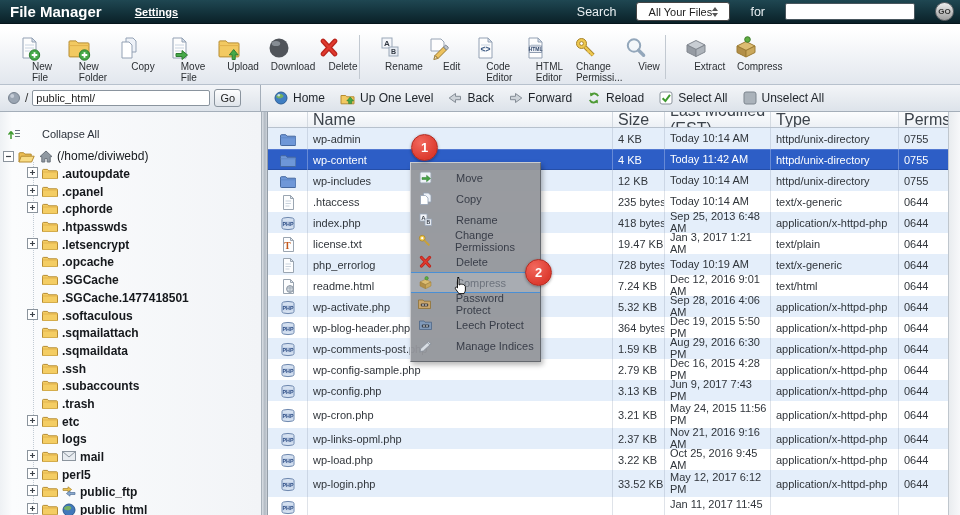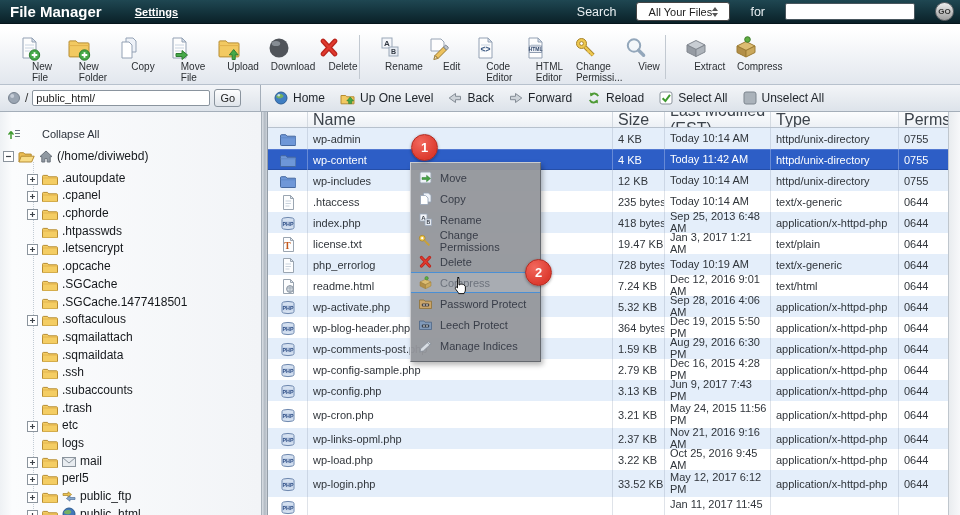--- a/index.html
+++ b/index.html
@@ -45,21 +45,21 @@
   .nv-item .ic{ display:flex; }
 
   
   .content{ position:absolute; left:0; top:112px; width:960px; height:403px; display:flex; }
   .sidebar{ width:261px; height:403px; overflow:hidden; position:relative;
             background:linear-gradient(90deg,#eef1f4 0px,#fbfcfd 12px,#f2f4f7 100%); }
   .tree-guide{ position:absolute; left:33px; top:50px; bottom:0; border-left:1px dotted #c2cbd4; }
   .collapse-row{ display:flex; align-items:flex-end; gap:21px; margin:12px 0 7px 7px; height:16px; font-size:11px; color:#2b313a; cursor:pointer; position:relative; z-index:2;}
   .root-row{ display:flex; align-items:center; gap:4px; margin-left:3px; height:18px; font-size:12px; color:#15181c; cursor:pointer; position:relative; z-index:2;}
   .tree-items{ margin-top:2px; position:relative; z-index:2; }
-  .tr-row{ display:flex; align-items:flex-end; gap:4px; height:17.7px; margin-left:27px; font-size:12px; color:#15181c; cursor:pointer; white-space:nowrap; }
+  .tr-row{ display:flex; align-items:flex-start; gap:4px; height:17.7px; margin-left:27px; font-size:12px; color:#15181c; cursor:pointer; white-space:nowrap;font-weight:bold; }
   .tr-spacer{ width:11px; height:11px; display:inline-block; }
   .splitter{ width:7px; background:linear-gradient(90deg,#dbe0e6,#b2bac3 55%,#cdd3da);
              border-left:1px solid #a8b1ba; border-right:1px solid #939da7; cursor:col-resize; }
   .main{ flex:1; position:relative; background:#fff; }
 
   
   .tgrid{ display:grid; grid-template-columns:39px 305px 52px 106px 128px 50px; }
   .thead{ height:16px; background:linear-gradient(#fcfdfe,#ecf0f5); border-bottom:1px solid #b7c1cd;
           font-size:16px; color:#3c434b; }
   .thead > div{ display:flex; align-items:center; padding-left:5px; border-left:1px solid #d4dae1; overflow:hidden; }
@@ -76,21 +76,21 @@
   .trow.partial{ height:32px; overflow:hidden;border-radius:9px; }
   .trow.partial > div{ align-items:flex-start; padding-top:2px; }
   .scrollstrip{ position:absolute; right:0; top:0; width:12px; height:403px;
                 background:linear-gradient(90deg,#e9ecef,#f7f8fa); border-left:1px solid #bfc6cd; }
 
   
   .ctxmenu{ position:absolute; left:410px; top:162px; width:131px; height:200px; z-index:40;
             background:rgba(147,150,155,.95); padding-top:4px;
             border:1px solid; border-color:#caccd0 #65696f #65696f #caccd0;
             box-shadow:2px 3px 5px rgba(0,0,0,.28); }
-  .cm-item{ height:21px; display:flex; align-items:center; gap:8px; padding-left:7px;
+  .cm-item{ height:21px; display:flex; align-items:center; gap:24px; padding-left:7px;
             font-size:11px; color:#383d48; cursor:pointer; }
   .cm-item .ic{ width:14px; display:flex; justify-content:center; }
   .cm-item.hl{ border-top:1px solid #4a8fd4; border-bottom:1px solid #4a8fd4;
                background:rgba(225,233,243,.22); color:#6d737d; height:21px; }
 
   
   .badge{ position:absolute; width:27px; height:27px; border-radius:50%; z-index:60;
           background:radial-gradient(circle at 35% 30%, #f2685d, #dd3b2f 70%); border:1px solid #b02a20;
           color:#fff; font-size:13px; font-weight:bold; display:flex; align-items:center; justify-content:center;
           box-shadow:0 1px 3px rgba(0,0,0,.35); }

